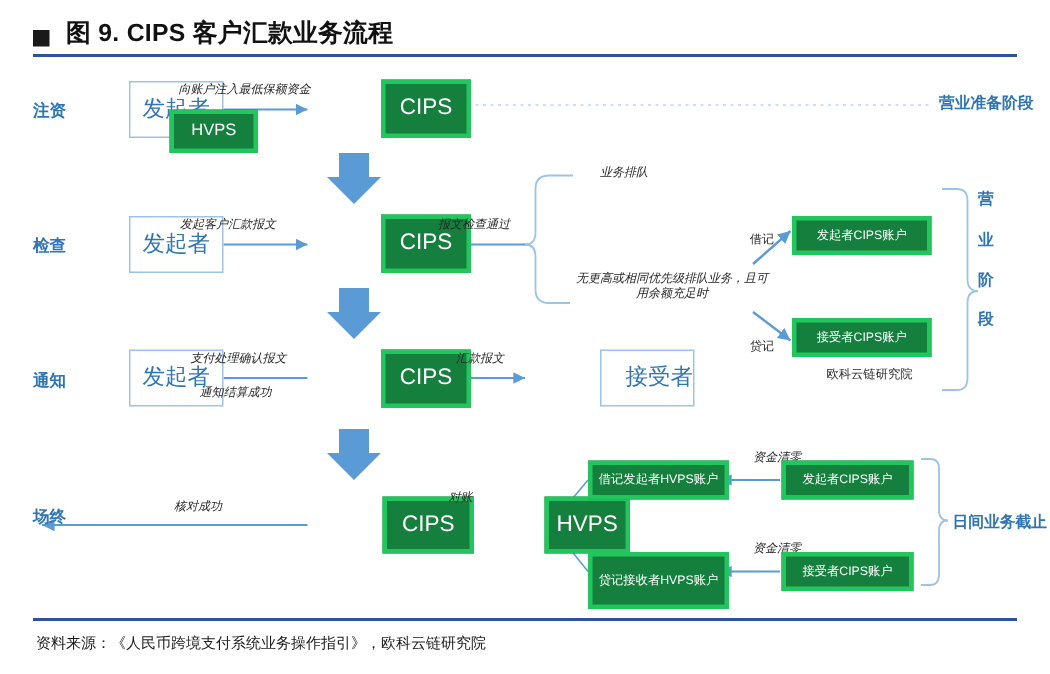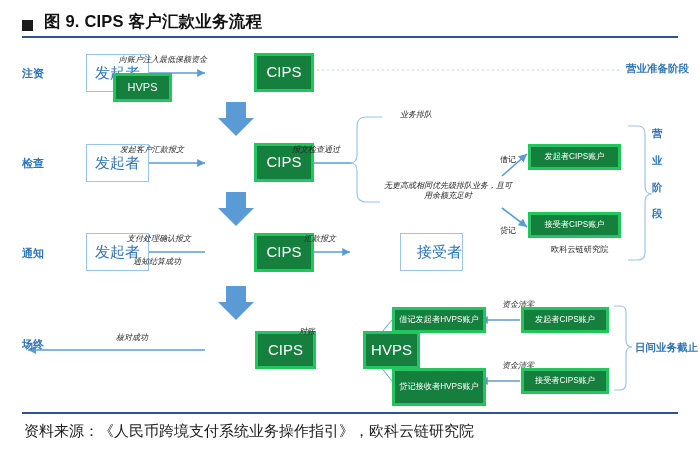--- a/index.html
+++ b/index.html
@@ -20,21 +20,21 @@
   }
   #title-rule{
     position:absolute;left:22px;top:36px;width:656px;height:2px;background:#2f5496;
   }
 
   
   #footer-rule{
     position:absolute;left:22px;top:412px;width:656px;height:1.5px;background:#2f5496;
   }
   #source-note{
-    position:absolute;left:24px;top:422px;font-size:15px;color:#1a1a1a;white-space:nowrap;
+    position:absolute;left:24px;top:422px;font-size:10px;color:#1a1a1a;white-space:nowrap;
   }
 
   
   .node{
     position:absolute;box-sizing:border-box;display:flex;align-items:center;justify-content:center;
     text-align:center;line-height:1.12;
   }
   .node.filled{background:#15803d;color:#ffffff;border:3px solid #22c55e;}
   .node.outline{background:#ffffff;color:#2e75b6;border:1px solid #9dc3e6;}
   .node.big{font-size:15px;margin-left:48px;}

